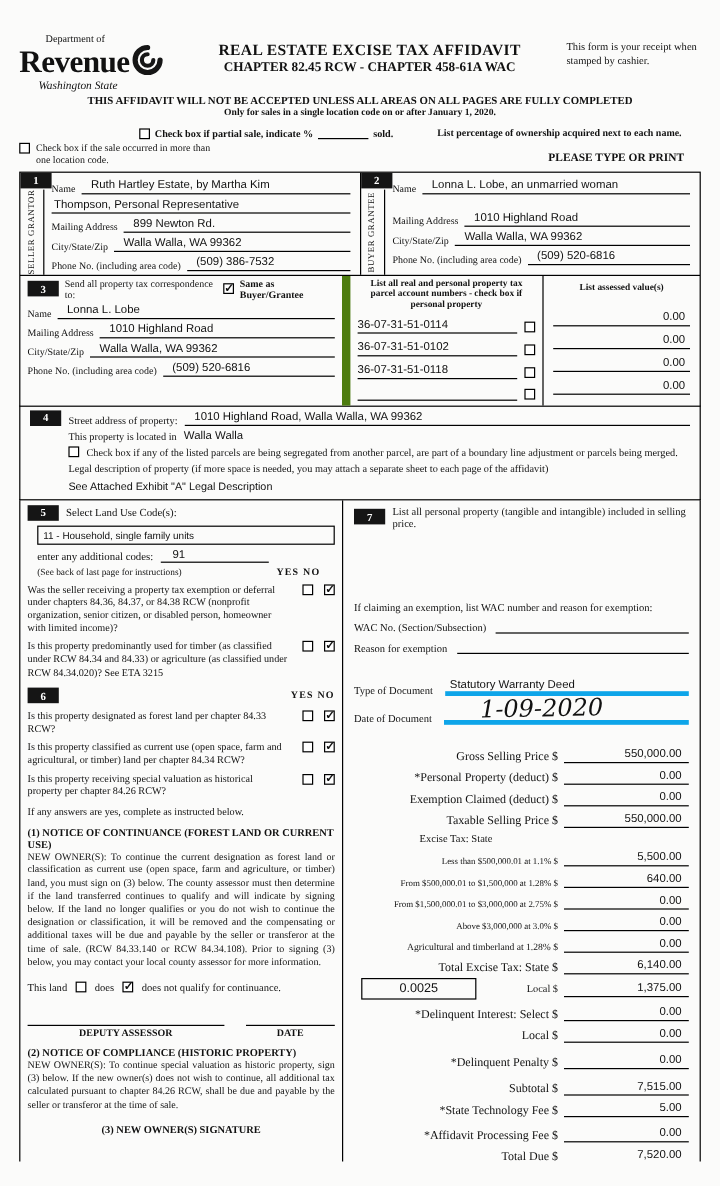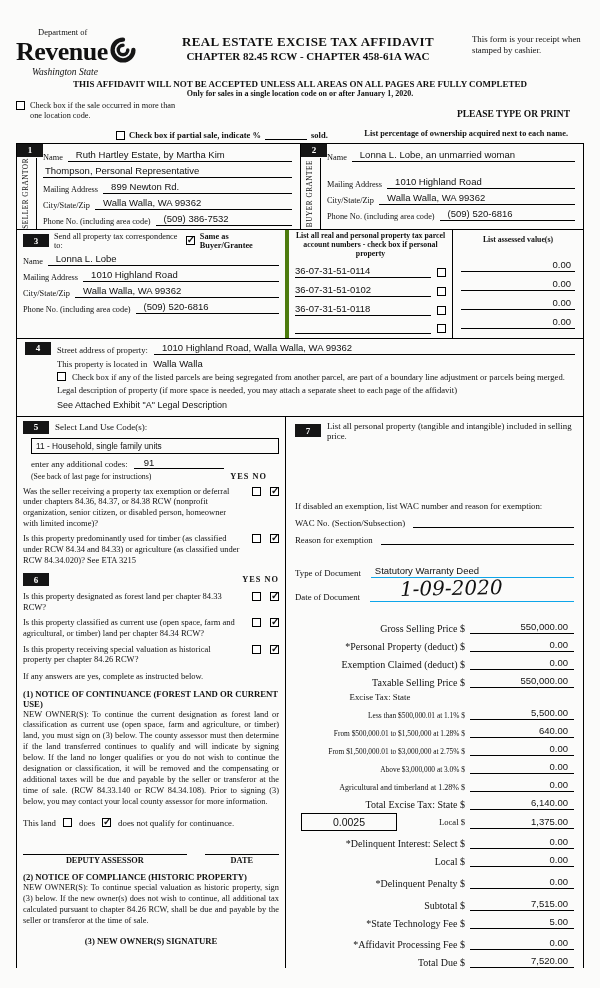--- a/index.html
+++ b/index.html
@@ -35,21 +35,21 @@
 .vert{writing-mode:vertical-rl;transform:rotate(180deg);font-size:7.3px;letter-spacing:0.5px;text-align:center;line-height:1.1}
 .pnum{position:absolute;top:0;left:0}
 .fields{flex:1;padding:2px 8px 3px 6px}
 .frow{display:flex;align-items:flex-end;margin-top:3px}
 .flabel{font-size:8.3px;white-space:nowrap;margin-right:5px}
 .fval{flex:1;border-bottom:1px solid #000;font-family:"Liberation Sans",sans-serif;font-size:9.5px;padding:0 2px 0 8px;min-height:12px;line-height:12px}
 
 .sec3{display:flex;border:1.5px solid #000;border-top:none}
 .s3c1{width:268px;padding:2px 6px 4px;position:relative}
 .s3head{display:flex;align-items:center;gap:5px;font-size:8.3px}
-.s3c2{width:168px;border-left:4px solid #4d7c0f;border-right:1px solid #000;padding:1px 6px 4px}
+.s3c2{width:168px;border-left:7px solid #4d7c0f;border-right:1px solid #000;padding:1px 6px 4px}
 .s3c3{flex:1;padding:1px 8px 4px}
 .colhead{font-size:7.8px;font-weight:bold;text-align:center;line-height:1.2;min-height:22px}
 .prow{display:flex;align-items:flex-end;margin-top:5px}
 .pnumv{flex:1;border-bottom:1px solid #000;font-family:"Liberation Sans",sans-serif;font-size:9.5px;min-height:13px;line-height:13px}
 .prow .cb{margin-left:6px;margin-bottom:1px}
 .vval{border-bottom:1px solid #000;font-family:"Liberation Sans",sans-serif;font-size:9.5px;text-align:right;margin-top:5px;min-height:13px;line-height:13px;padding-right:4px}
 
 .sec4{border:1.5px solid #000;border-top:none;padding:3px 8px 6px}
 .s4row{display:flex;align-items:flex-end;gap:6px;font-size:8.6px;margin-top:3px}
 
@@ -69,21 +69,21 @@
 .notice-b{font-size:8.4px;line-height:1.3;text-align:justify;margin-top:1px}
 .landrow{display:flex;align-items:center;gap:7px;font-size:8.8px;margin-top:10px}
 .siglinerow{display:flex;gap:18px;margin-top:26px}
 .sigline{border-top:1px solid #000;text-align:center;font-size:8.3px;font-weight:bold;padding-top:1px}
 
 .s7title{font-size:8.8px}
 .exnote{font-size:8.8px}
 .wacrow{display:flex;align-items:flex-end;font-size:8.8px;margin-top:5px}
 .wline{flex:1;border-bottom:1px solid #000;min-height:12px;margin-left:8px}
 .docrow{display:flex;align-items:flex-end;font-size:8.8px;margin-top:4px}
-.dval{flex:1;border-bottom:1px solid #0ea5e9;font-family:"Liberation Sans",sans-serif;font-size:9.5px;margin-left:10px;padding-left:4px;min-height:13px;position:relative}
+.dval{flex:1;border-bottom:4px solid #0ea5e9;font-family:"Liberation Sans",sans-serif;font-size:9.5px;margin-left:10px;padding-left:4px;min-height:13px;position:relative}
 .hwbig{font-family:"DejaVu Serif",serif;font-style:italic;font-size:20px;position:absolute;top:-12px;left:30px;white-space:nowrap;transform:rotate(-1deg)}
 .trow{display:flex;align-items:flex-end;margin-top:4px}
 .tlabel{width:170px;text-align:right;font-size:10px;flex:none}
 .tlabel.sm{font-size:7.4px}
 .tval{flex:1;border-bottom:1px solid #000;text-align:right;font-family:"Liberation Sans",sans-serif;font-size:9.5px;margin-left:5px;padding-right:6px;min-height:13px;line-height:13px}
 .exhead{width:170px;text-align:center;font-size:8.8px;margin-top:4px}
 .localrow{display:flex;align-items:center;margin-top:3px}
 .ratebox{border:1.5px solid #000;width:96px;text-align:center;font-family:"Liberation Sans",sans-serif;font-size:10.5px;padding:2px 0;margin:0 0 0 6px}
 .locallbl{width:68px;text-align:right;font-size:8.6px}
 .minnote{font-size:7.8px;font-weight:bold;text-align:center;margin-top:6px}
@@ -110,36 +110,36 @@
     </div>
     <div class="titleblk">
       <div class="t1">REAL ESTATE EXCISE TAX AFFIDAVIT</div>
       <div class="t2">CHAPTER 82.45 RCW - CHAPTER 458-61A WAC</div>
     </div>
     <div class="receipt">This form is your receipt when stamped by cashier.</div>
   </div>
   <div class="warn">THIS AFFIDAVIT WILL NOT BE ACCEPTED UNLESS ALL AREAS ON ALL PAGES ARE FULLY COMPLETED</div>
   <div class="onlynote">Only for sales in a single location code on or after January 1, 2020.</div>
 
-  <div class="hrow" style="justify-content:space-between;align-items:flex-start">
-    <div style="display:flex;gap:5px;width:230px">
-      <span class="cb"></span>
-      <span class="chktxt" style="width:150px">Check box if the sale occurred in more than one location code.</span>
-    </div>
-    <div class="ptp" style="padding-top:8px;margin-right:14px">PLEASE TYPE OR PRINT</div>
-  </div>
-
   <div class="hrow" style="justify-content:space-between;align-items:flex-end">
     <div class="partial" style="margin-left:100px">
       <span class="cb"></span>
       <span>Check box if partial sale, indicate %</span>
       <span class="pctline"></span>
       <span>sold.</span>
     </div>
     <div class="chktxt b" style="margin-right:16px">List percentage of ownership acquired next to each name.</div>
+  </div>
+
+  <div class="hrow" style="justify-content:space-between;align-items:flex-start">
+    <div style="display:flex;gap:5px;width:230px">
+      <span class="cb"></span>
+      <span class="chktxt" style="width:150px">Check box if the sale occurred in more than one location code.</span>
+    </div>
+    <div class="ptp" style="padding-top:8px;margin-right:14px">PLEASE TYPE OR PRINT</div>
   </div>
 
   <div class="parties">
     <div class="party">
       <span class="badge pnum">1</span>
       <div class="strip">
         <span class="vert"><span>SELLER</span> <span>GRANTOR</span></span>
       </div>
       <div class="fields">
         <div class="frow">
@@ -340,21 +340,21 @@
       <div class="sigline" style="margin-top:22px">PRINT NAME</div>
 
     </div>
 
     <div class="mright">
       <div class="shead">
         <span class="badge">7</span>
         <span class="s7title">List all personal property (tangible and intangible) included in selling price.</span>
       </div>
       <div style="height:60px"></div>
-      <div class="exnote">If disabled an exemption, list WAC number and reason for exemption:</div>
+      <div class="exnote">If claiming an exemption, list WAC number and reason for exemption:</div>
       <div class="wacrow">
         <span>WAC No. (Section/Subsection)</span>
         <span class="wline"></span>
       </div>
       <div class="wacrow">
         <span>Reason for exemption</span>
         <span class="wline"></span>
       </div>
       <div style="height:16px"></div>
       <div class="docrow">

